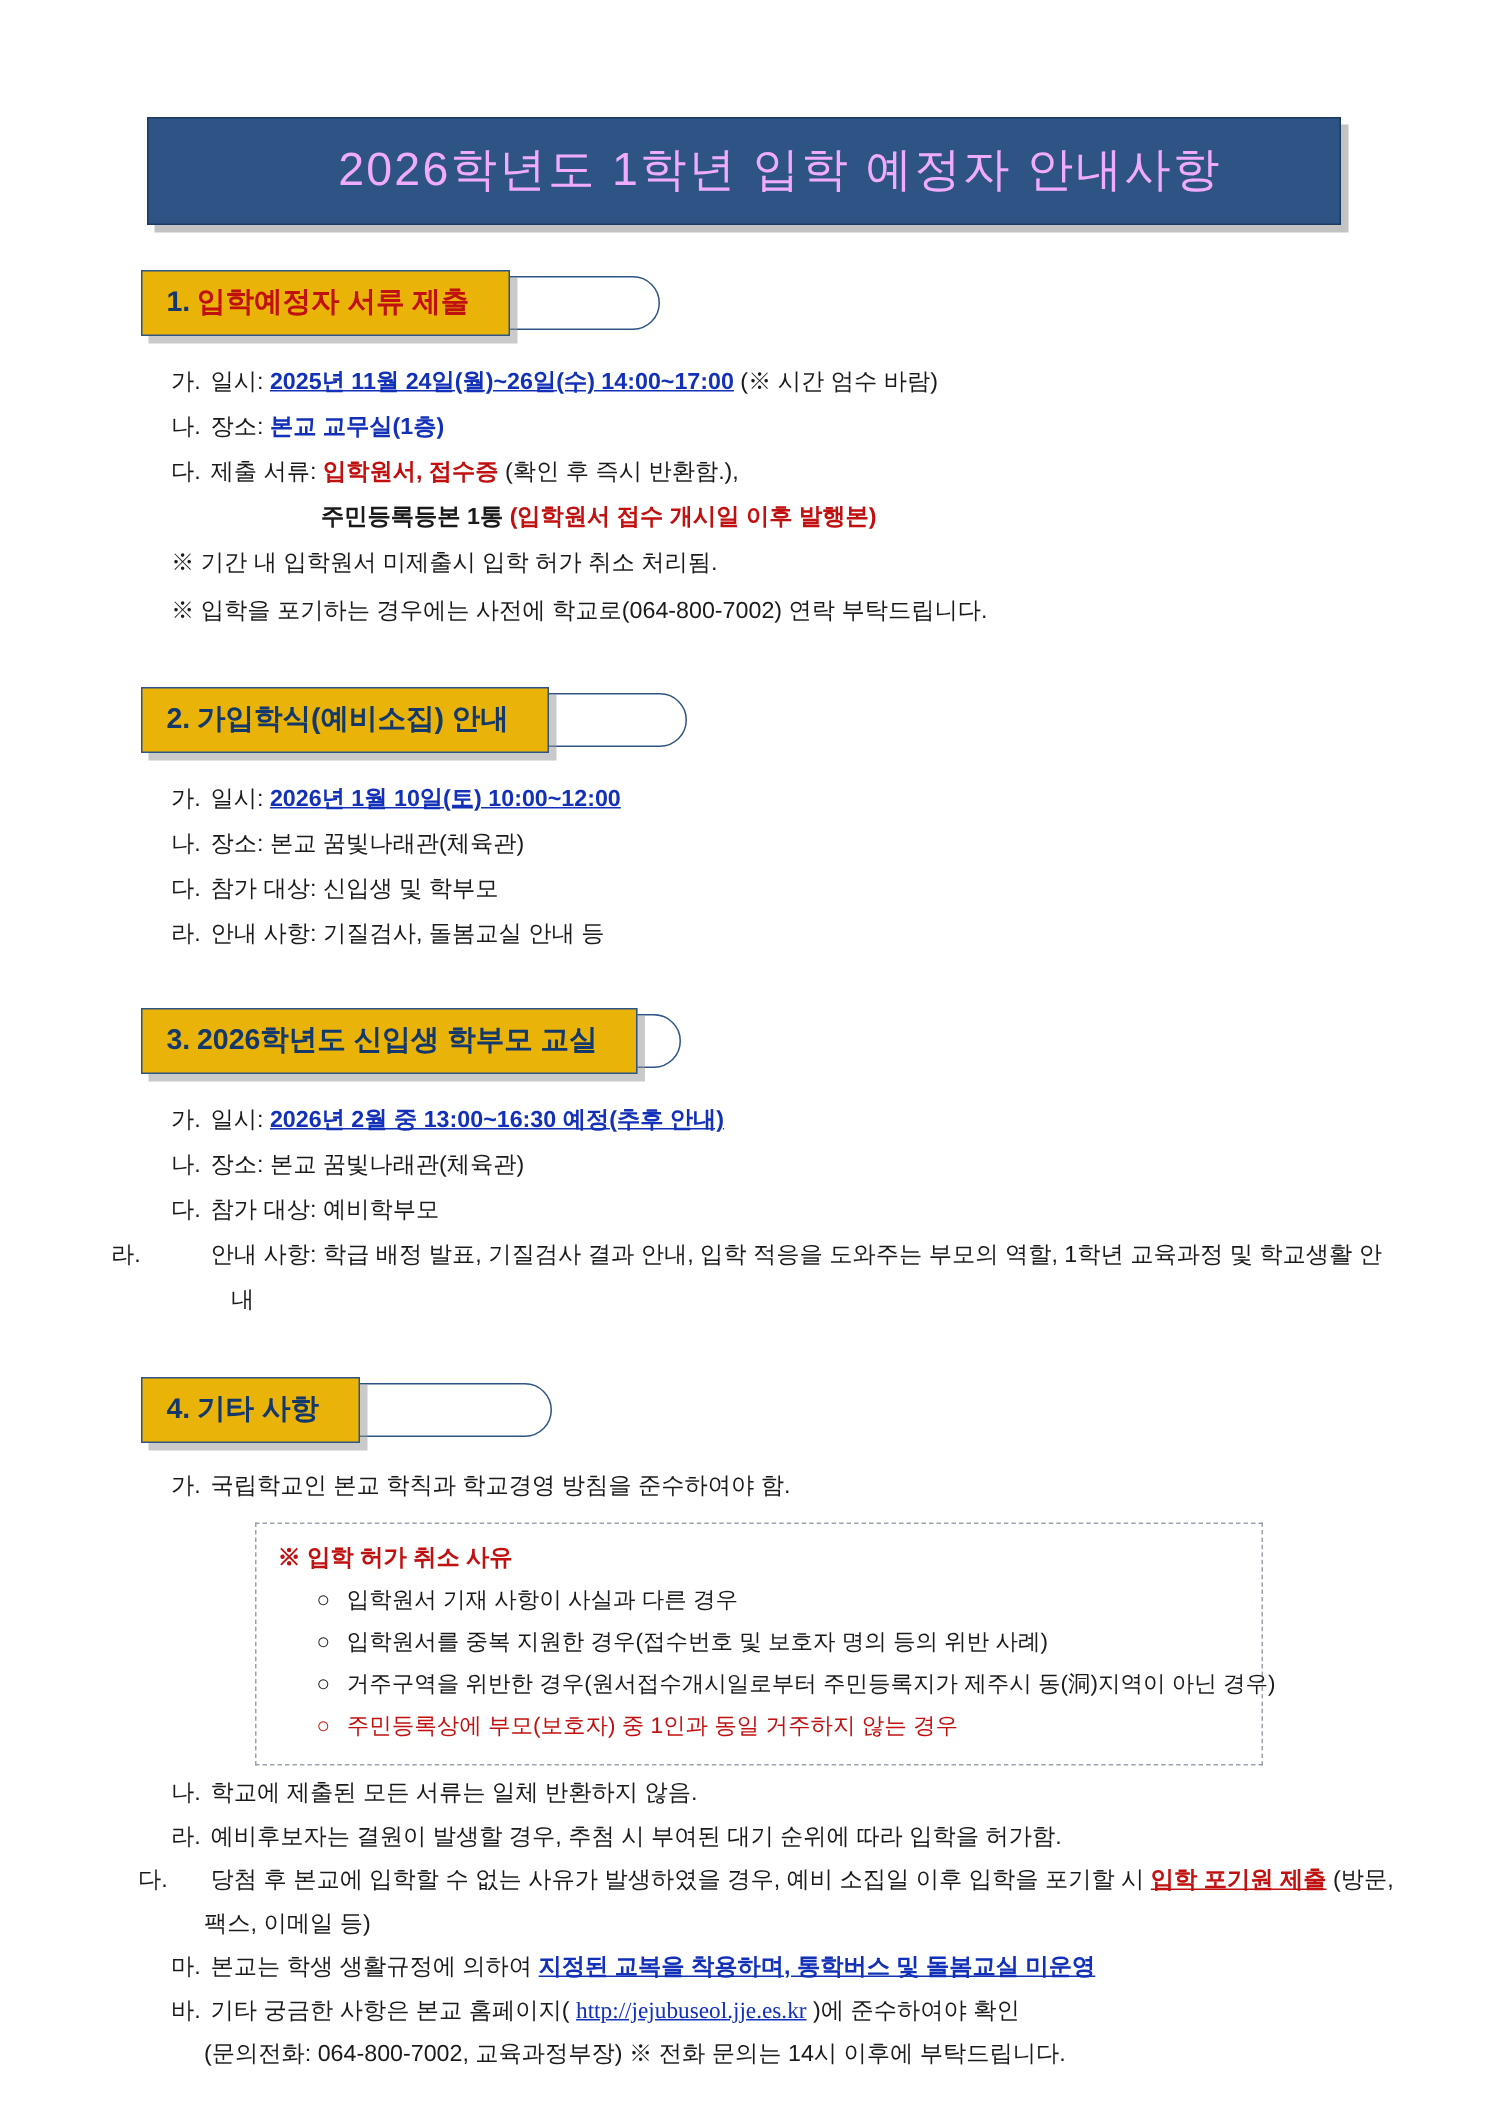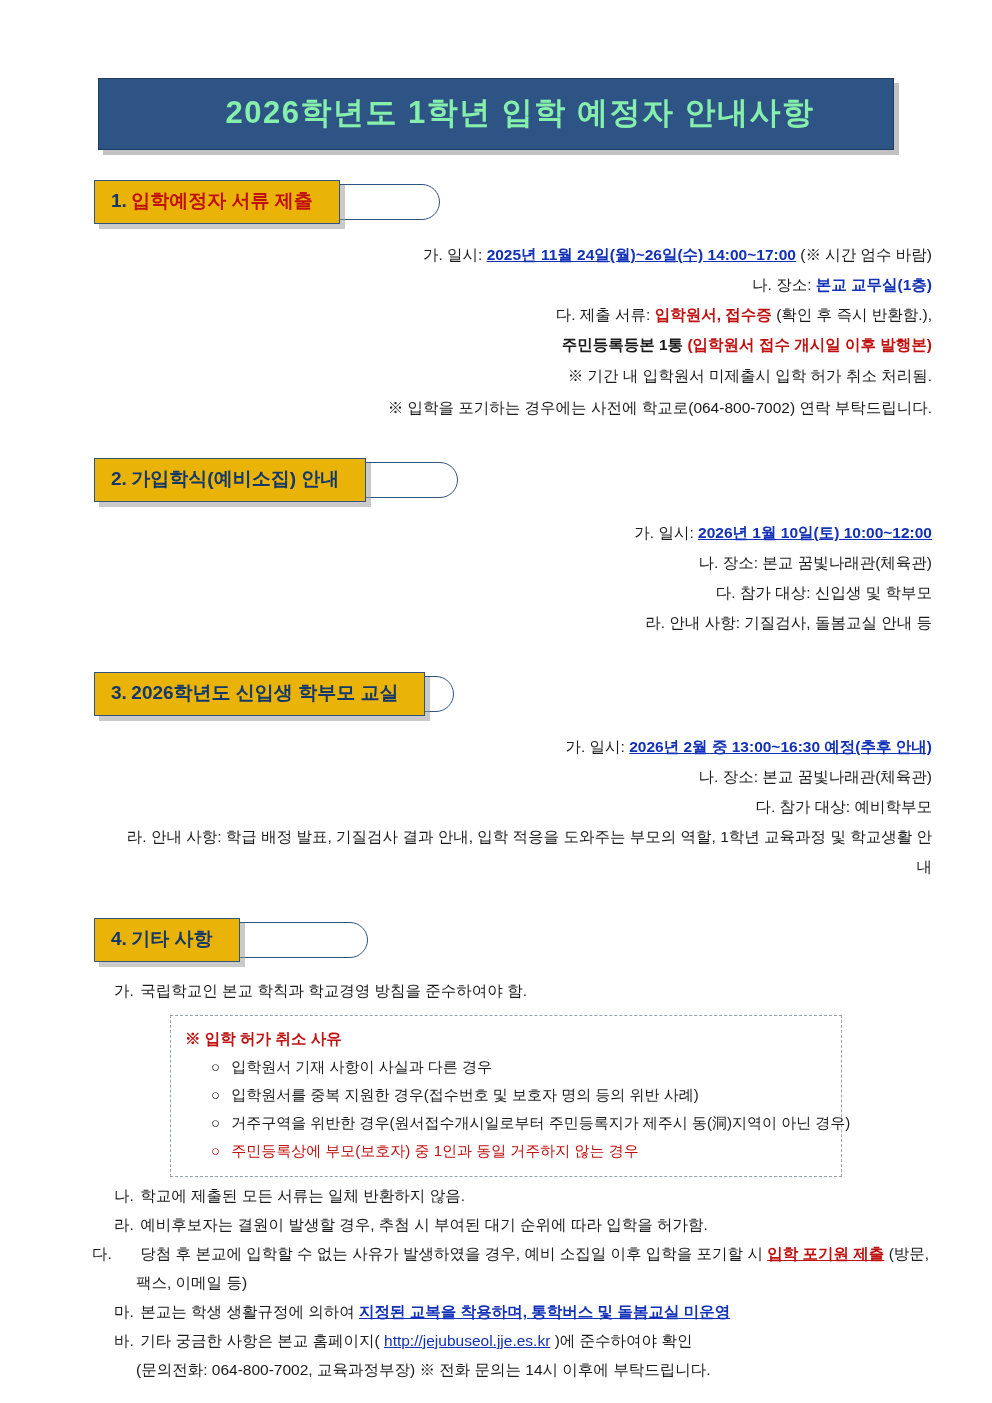--- a/index.html
+++ b/index.html
@@ -25,23 +25,23 @@
   
   .title-banner {
     margin: 0 38px 0 38px;
     background: #2e5486;
     border: 1px solid #1d3a60;
     box-shadow: 5px 5px 0 rgba(120,120,120,0.45);
     text-align: center;
     padding: 13px 0 15px 0;
   }
   .title-banner .title-text {
-    color: #86efac;
+    color: #f0abfc;
     font-size: 31px;
-    font-weight: bold;
+    font-weight: normal;
     letter-spacing: 1.5px;
     white-space: nowrap;
     padding-left: 48px;
   }
 
   
   .section {
     margin-top: 30px;
   }
   .sec-head-wrap {
@@ -80,21 +80,20 @@
     border: 1.5px solid #2e5486;
     border-radius: 0 18px 18px 0;
     background: #ffffff;
     z-index: 1;
   }
 
   
   .body-block {
     margin: 16px 0 0 0;
     padding-left: 54px;
-    text-align: right;
   }
   .line {
     font-size: 15.5px;
     line-height: 30px;
     color: #1a1a1a;
     white-space: nowrap;
   }
   .line.wrap {
     white-space: normal;
   }
@@ -117,20 +116,21 @@
     font-weight: bold;
   }
   .red-u {
     color: #c0100f;
     font-weight: bold;
     text-decoration: underline;
   }
   .blue-u {
     color: #1230b8;
     text-decoration: underline;
+    font-family: Liberation Serif, serif;
   }
   .note-line {
     font-size: 15.5px;
     line-height: 32px;
     white-space: nowrap;
   }
   .indent-sub {
     padding-left: 100px;
   }
   .hang {

